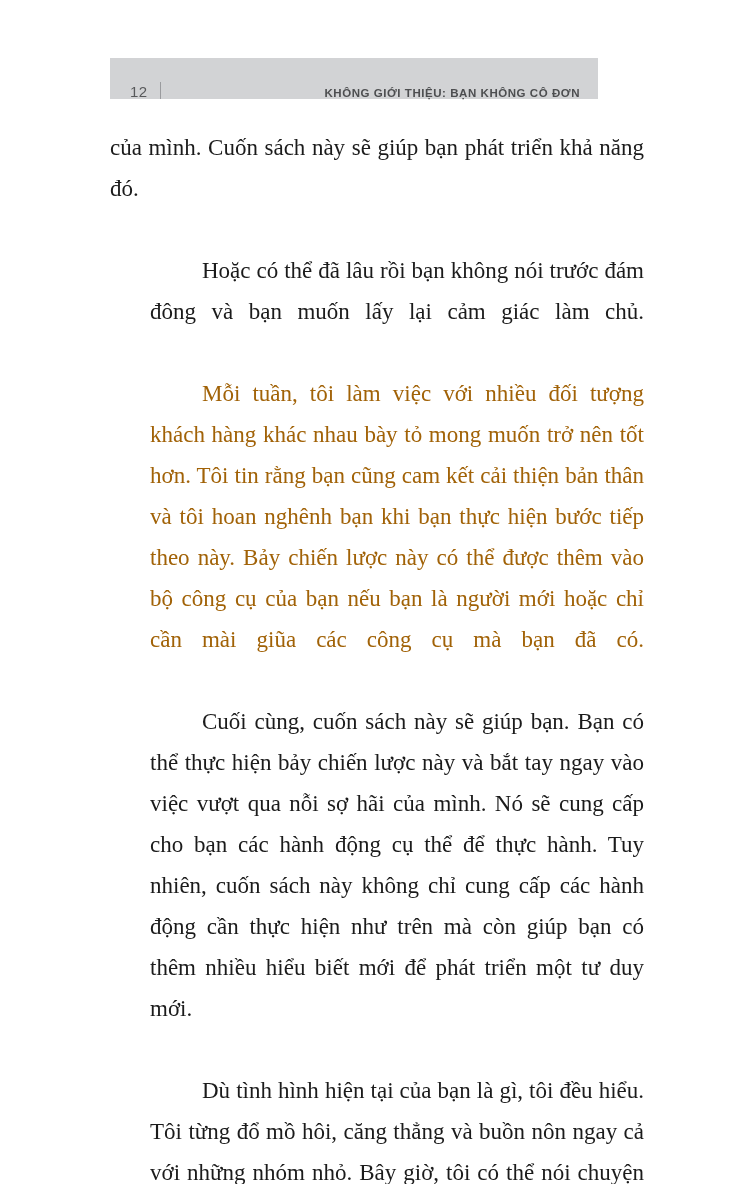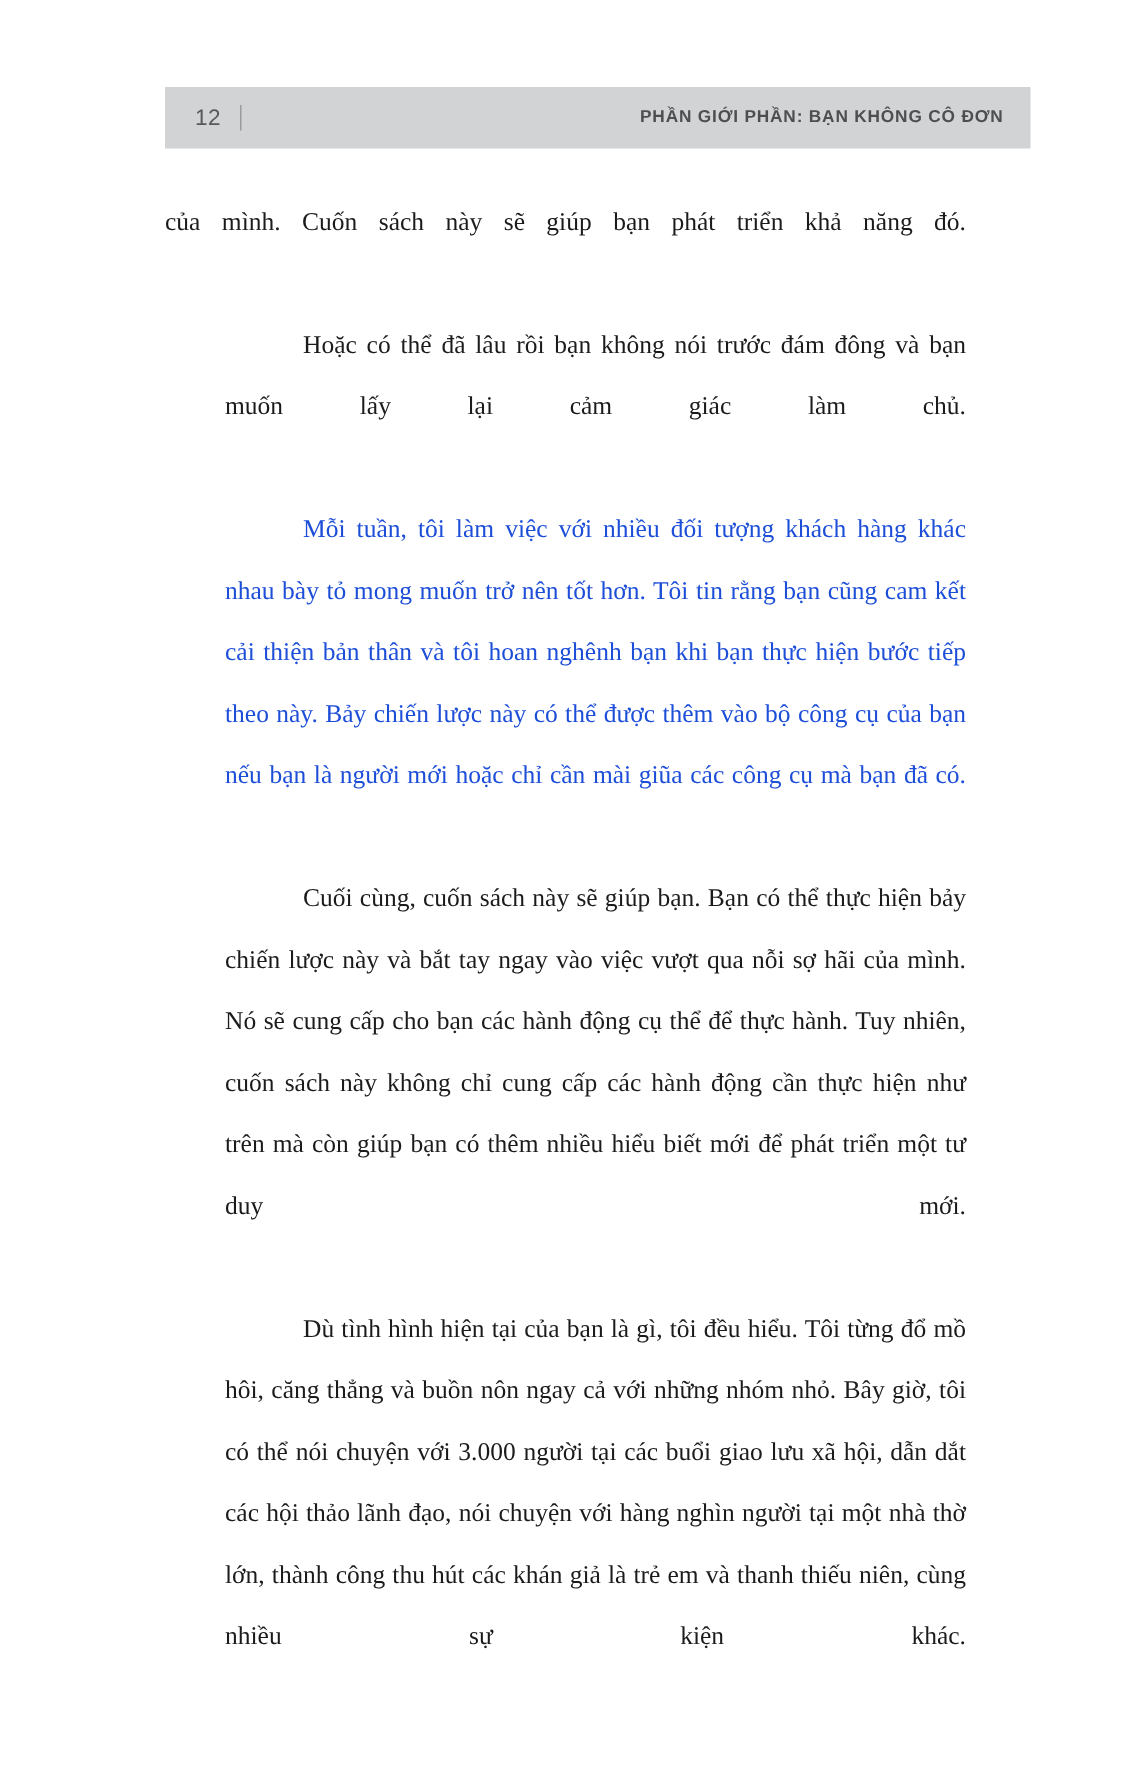--- a/index.html
+++ b/index.html
@@ -19,25 +19,25 @@
     position: absolute;
     inset: 0;
     background: #ffffff;
   }
 
   
   .header-band {
     position: absolute;
     left: 110px;
     top: 58px;
-    width: 577px;
+    width: 488px;
     height: 41px;
     background: #d2d3d5;
     display: flex;
-    align-items: center;
+    align-items: flex-end;
     box-sizing: border-box;
     padding: 0 18px 0 20px;
   }
   .folio {
     font-family: "Liberation Sans", "DejaVu Sans", sans-serif;
     font-size: 15px;
     color: #58595b;
     letter-spacing: 0.3px;
     line-height: 1;
   }
@@ -60,21 +60,21 @@
 
   
   .text-column {
     position: absolute;
     left: 110px;
     top: 127px;
     width: 534px;
   }
   .para {
     margin: 0;
-    font-size: 17px;
+    font-size: 23px;
     line-height: 41px;
     color: #1b1b1b;
     text-align: justify;
     text-justify: inter-word;
     -webkit-hyphens: none;
     hyphens: none;
     word-spacing: 0.2px;
   }
   .para + .para {
     margin-top: 0;
@@ -91,24 +91,24 @@
   }
 </style>
 </head>
 <body>
 
 <div class="page" style="background: rgb(255, 255, 255);">
 
   <div class="header-band" style="background: rgb(210, 211, 213);">
     <span class="folio">12</span>
     <span class="folio-rule"></span>
-    <span class="running-head">PHẦN GIỚI PHẦN: BẠN KHÔNG CÔ ĐƠN</span>
+    <span class="running-head">KHÔNG GIỚI THIỆU: BẠN KHÔNG CÔ ĐƠN</span>
   </div>
 
   <div class="text-column">
     <p class="para" style="color: rgb(27, 27, 27);">của mình. Cuốn sách này sẽ giúp bạn phát triển khả năng đó.</p>
     <p class="para indent" style="color: rgb(27, 27, 27);">Hoặc có thể đã lâu rồi bạn không nói trước đám đông và bạn muốn lấy lại cảm giác làm chủ.</p>
-    <p class="para indent" style="color: #1d4ed8;">Mỗi tuần, tôi làm việc với nhiều đối tượng khách hàng khác nhau bày tỏ mong muốn trở nên tốt hơn. Tôi tin rằng bạn cũng cam kết cải thiện bản thân và tôi hoan nghênh bạn khi bạn thực hiện bước tiếp theo này. Bảy chiến lược này có thể được thêm vào bộ công cụ của bạn nếu bạn là người mới hoặc chỉ cần mài giũa các công cụ mà bạn đã có.</p>
+    <p class="para indent" style="color: #a16207;">Mỗi tuần, tôi làm việc với nhiều đối tượng khách hàng khác nhau bày tỏ mong muốn trở nên tốt hơn. Tôi tin rằng bạn cũng cam kết cải thiện bản thân và tôi hoan nghênh bạn khi bạn thực hiện bước tiếp theo này. Bảy chiến lược này có thể được thêm vào bộ công cụ của bạn nếu bạn là người mới hoặc chỉ cần mài giũa các công cụ mà bạn đã có.</p>
     <p class="para indent" style="color: rgb(27, 27, 27);">Cuối cùng, cuốn sách này sẽ giúp bạn. Bạn có thể thực hiện bảy chiến lược này và bắt tay ngay vào việc vượt qua nỗi sợ hãi của mình. Nó sẽ cung cấp cho bạn các hành động cụ thể để thực hành. Tuy nhiên, cuốn sách này không chỉ cung cấp các hành động cần thực hiện như trên mà còn giúp bạn có thêm nhiều hiểu biết mới để phát triển một tư duy mới.</p>
     <p class="para indent" style="color: rgb(27, 27, 27);">Dù tình hình hiện tại của bạn là gì, tôi đều hiểu. Tôi từng đổ mồ hôi, căng thẳng và buồn nôn ngay cả với những nhóm nhỏ. Bây giờ, tôi có thể nói chuyện với 3.000 người tại các buổi giao lưu xã hội, dẫn dắt các hội thảo lãnh đạo, nói chuyện với hàng nghìn người tại một nhà thờ lớn, thành công thu hút các khán giả là trẻ em và thanh thiếu niên, cùng nhiều sự kiện khác.</p>
   </div>
 
 </div>
 
 </body></html>

